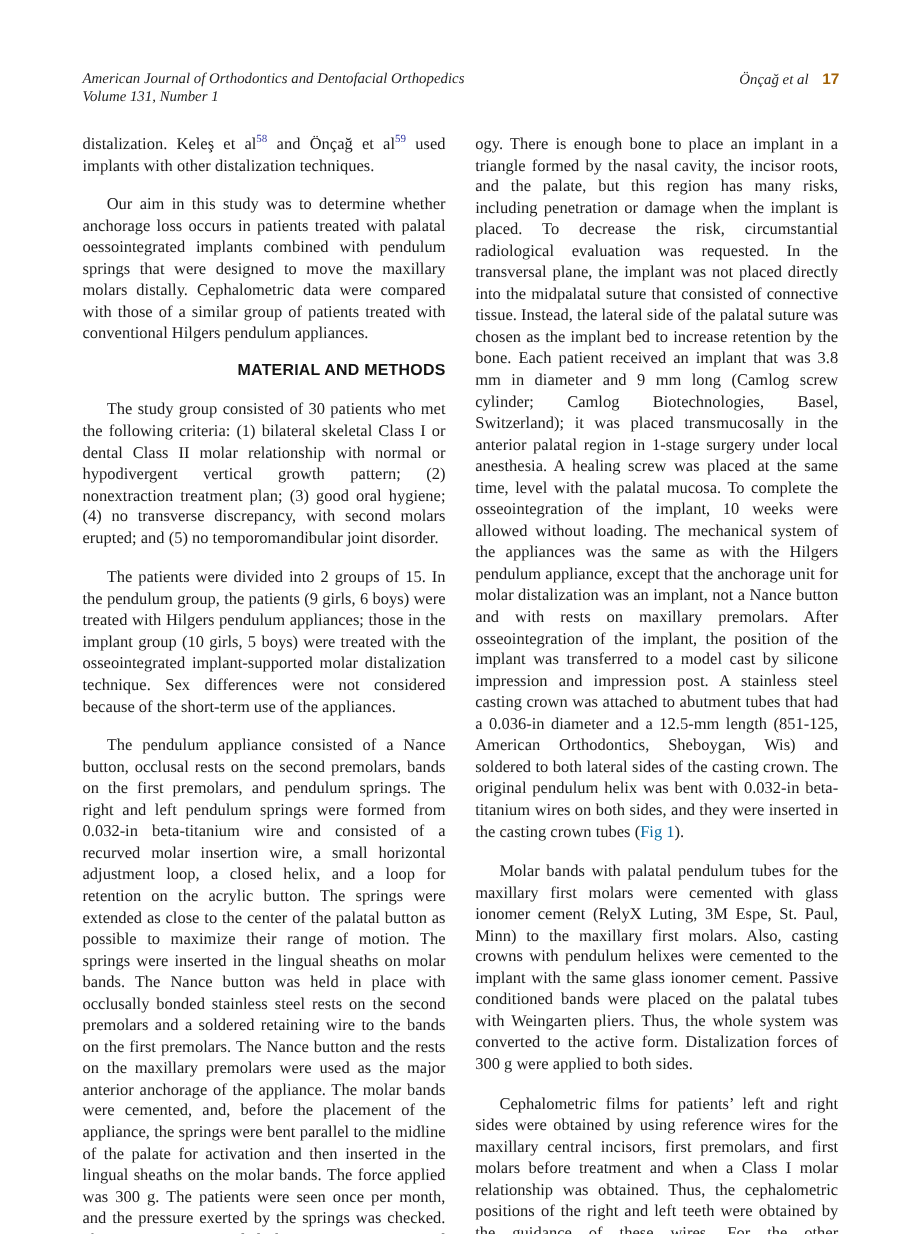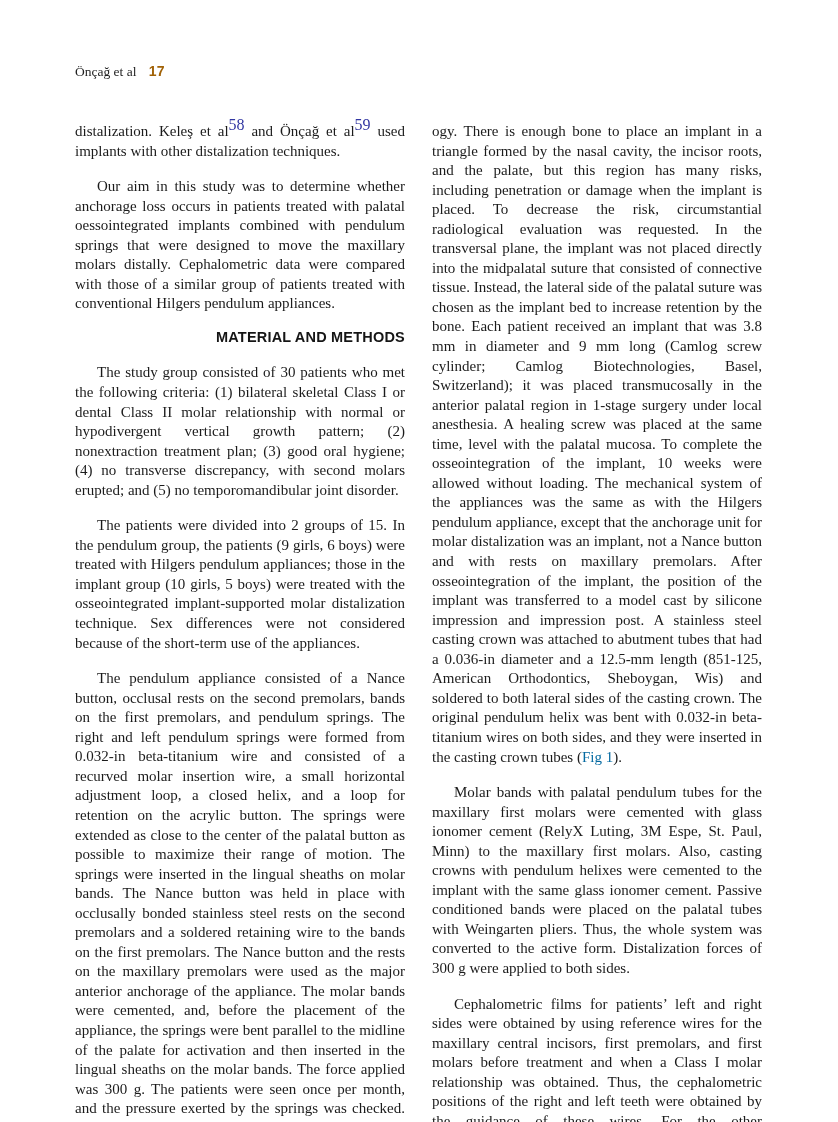--- a/index.html
+++ b/index.html
@@ -35,20 +35,21 @@
     font-size: 13.5px;
     line-height: 17px;
     color: #1f1f1f;
   }
   .header-right {
     font-size: 13.5px;
     white-space: nowrap;
     padding-top: 1px;
   }
   .running-authors {
+    font-style: italic;
     color: #1f1f1f;
   }
   .page-number {
     font-family: "Liberation Sans", sans-serif;
     font-weight: bold;
     font-style: normal;
     font-size: 14px;
     margin-left: 9px;
     color: #a16207;
   }
@@ -82,39 +83,43 @@
     font-family: "Liberation Sans", sans-serif;
     font-weight: bold;
     font-size: 14.5px;
     letter-spacing: 0.2px;
     color: #151515;
     margin: 14px 0 9px 0;
     text-align: right;
   }
   sup.ref {
     color: #3237a2;
-    font-size: 16px;
+    font-size: 10px;
     line-height: 0;
     vertical-align: super;
     text-decoration: none;
     cursor: pointer;
   }
   .fig-ref {
     color: #0369a1;
     text-decoration: none;
     cursor: pointer;
     font-family: Liberation Serif, serif;
   }
 </style>
 </head>
 <body>
 
 <div class="page">
 
   <header class="header">
+    <div class="header-left">
+      <div>American Journal of Orthodontics and Dentofacial Orthopedics</div>
+      <div>Volume 131, Number 1</div>
+    </div>
     <div class="header-right">
       <span class="running-authors">Önçağ et al</span>
       <span class="page-number">17</span>
     </div>
   </header>
 
   <main class="columns">
 
     <section class="col">
       <p class="noindent"><span>distalization. Keleş et al</span><sup class="ref">58</sup><span> and Önçağ et al</span><sup class="ref">59</sup><span> used implants with other distalization techniques.</span></p>

